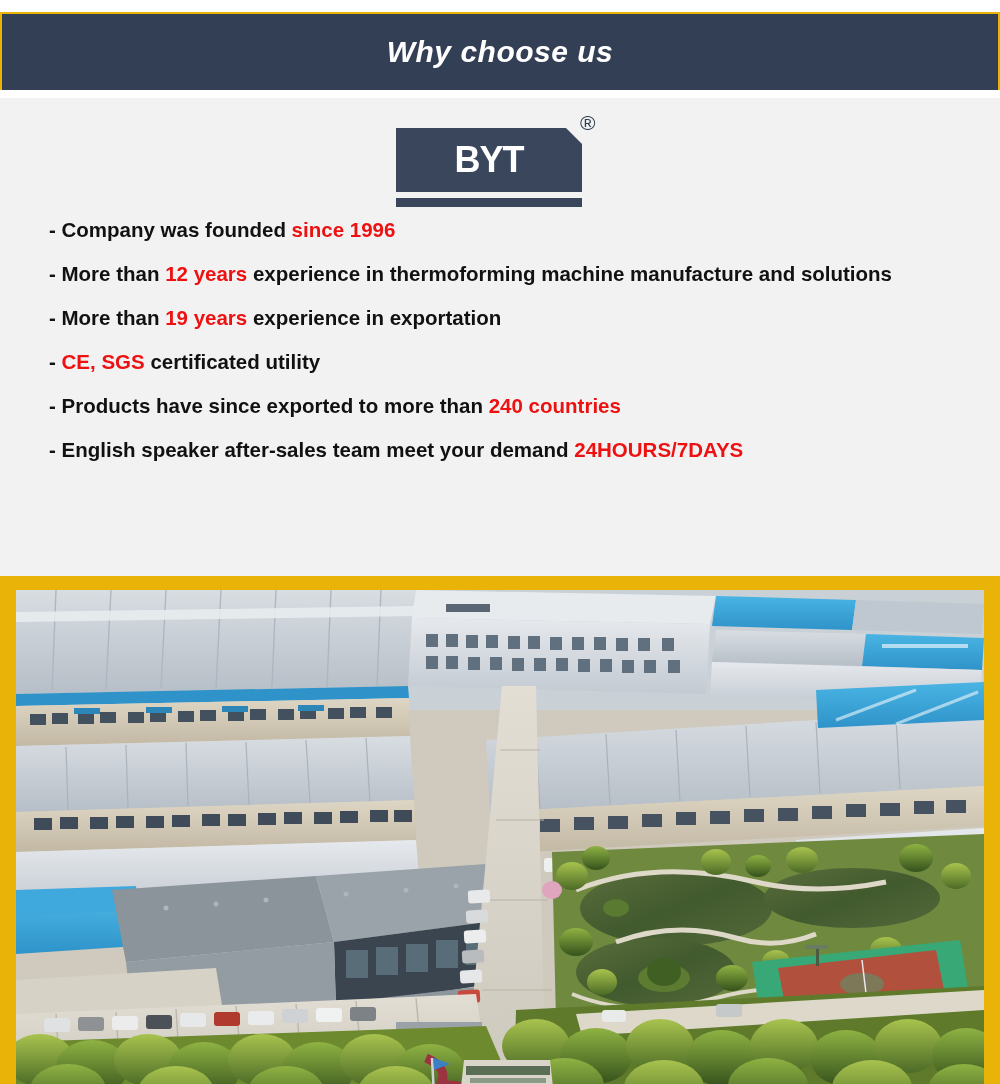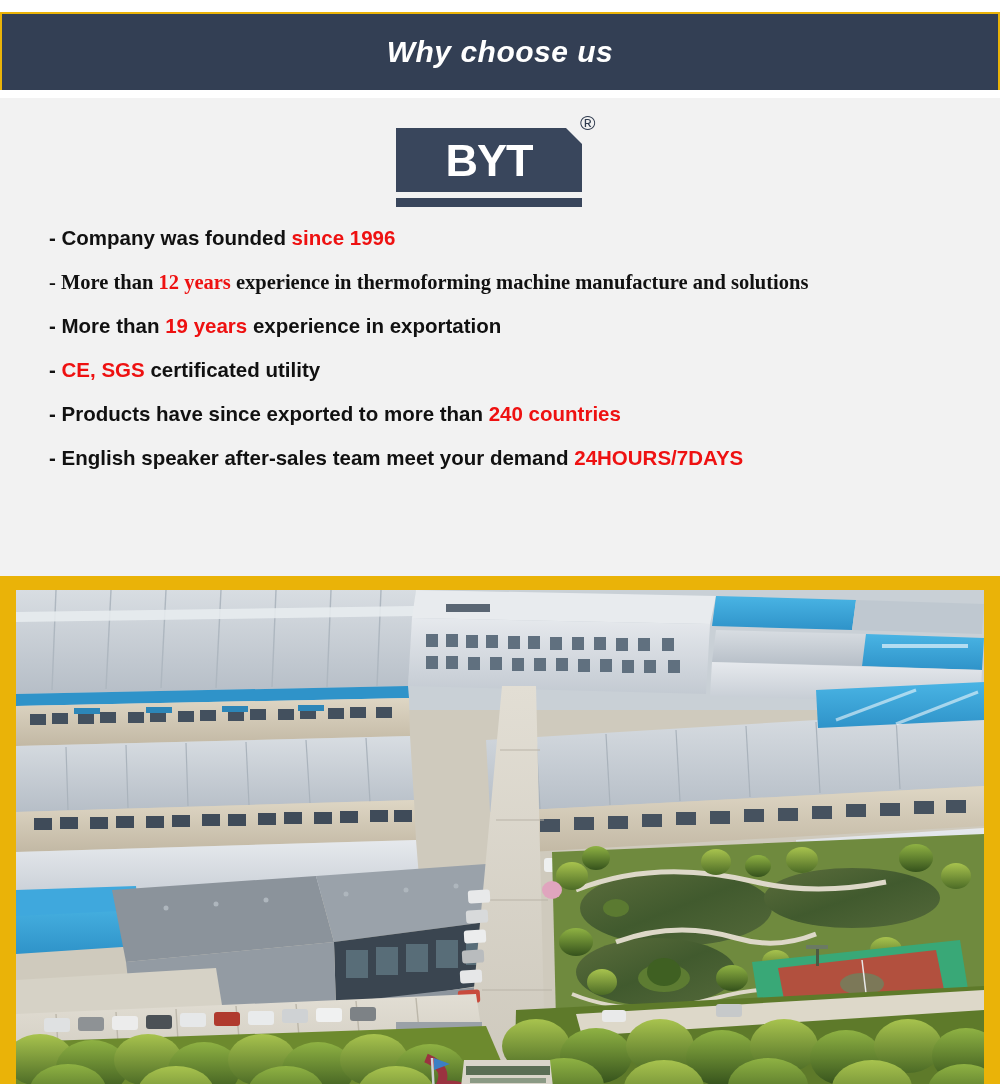--- a/index.html
+++ b/index.html
@@ -39,43 +39,43 @@
     position:absolute;left:396px;top:14px;width:210px;height:100px;
   }
   .logo-box{
     position:absolute;left:0;top:16px;width:186px;height:64px;
     background:#39465c;
     clip-path:polygon(0 0, 170px 0, 186px 16px, 186px 64px, 0 64px);
   }
   .logo-text{
     position:absolute;left:0;top:16px;width:186px;height:64px;
     display:flex;align-items:center;justify-content:center;
-    color:#ffffff;font-size:45px;font-weight:bold;letter-spacing:-1px;
+    color:#ffffff;font-size:36px;font-weight:bold;letter-spacing:-1px;
     line-height:1;
   }
   .logo-bar{
     position:absolute;left:0;top:86px;width:186px;height:9px;background:#39465c;
   }
   .logo-reg{
     position:absolute;left:184px;top:0px;
     font-size:21px;color:#2e3a4e;line-height:1;
   }
 
   
   .bullets{
-    position:absolute;left:49px;top:118px;width:930px;
+    position:absolute;left:49px;top:110px;width:930px;
   }
   .bline{
     font-size:20.5px;
     font-weight:bold;
     color:#111111;
     line-height:44px;
     white-space:nowrap;
   }
-  .bline.wrapline{white-space:normal;font-family:Liberation Serif, serif;}
+  .bline.wrapline{white-space:normal;}
   .red{color:#ee1111;}
 
   
   .photo{
     position:absolute;left:16px;top:578px;width:968px;height:506px;
     overflow:hidden;background:#8aa06a;
   }
   .photo svg{display:block;width:968px;height:506px;}
 </style>
 </head>

